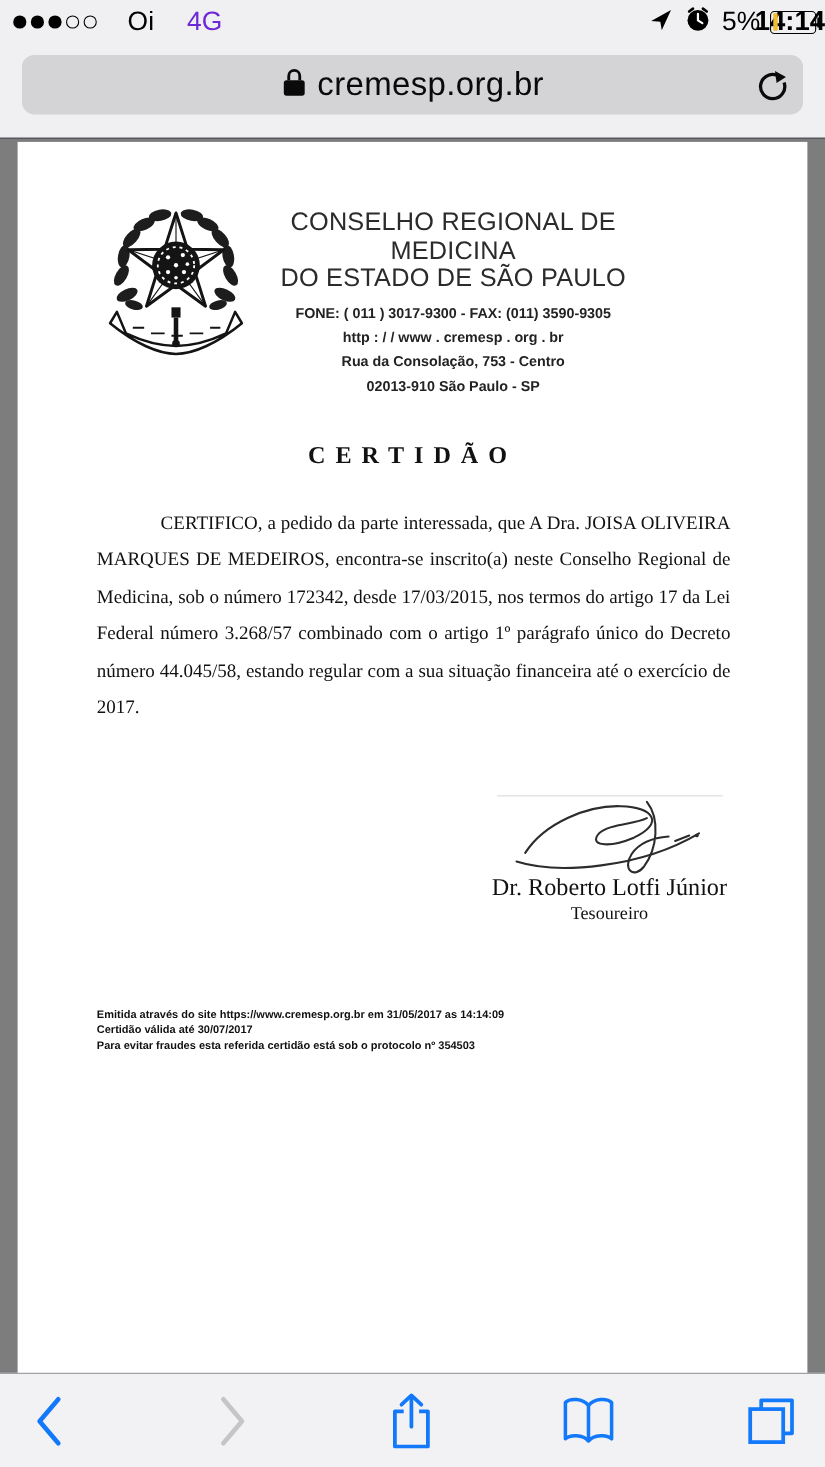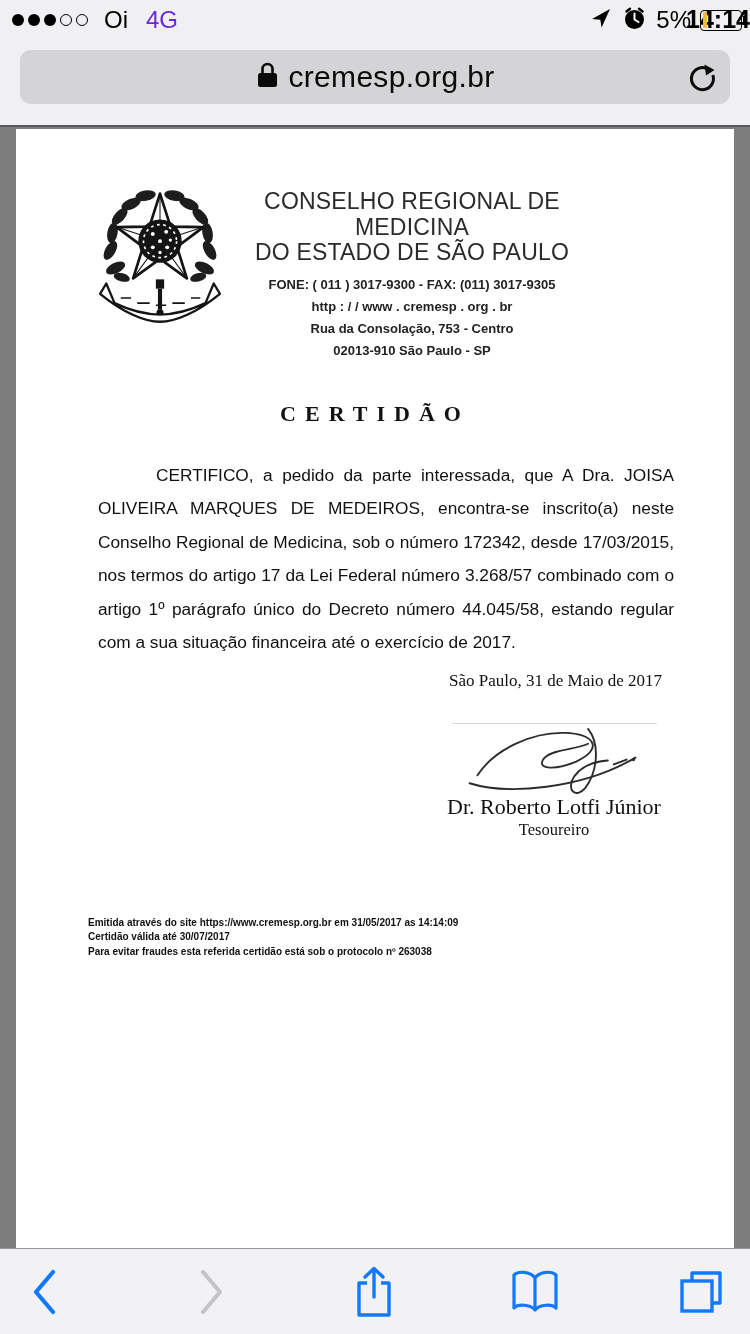--- a/index.html
+++ b/index.html
@@ -7,21 +7,21 @@
   body {
     position:relative; width:750px; height:1334px; overflow:hidden;
     background:#7d7d7d; font-family:"Liberation Sans", sans-serif;
   }
 
   
   .chrome { position:absolute; left:0; top:0; width:750px; height:127px;
             background:#f0eff1; border-bottom:2px solid #59595d; z-index:5; }
 
   .statusbar { position:absolute; left:0; top:0; width:750px; height:40px; }
-  .sb-left { position:absolute; left:12px; top:0; height:40px; display:flex; align-items:center; gap:10px; }
+  .sb-left { position:absolute; left:12px; top:0; height:40px; display:flex; align-items:center; gap:22px; }
   .sig-dots { display:flex; align-items:center; gap:4px; margin-right:4px; }
   .dot { width:12px; height:12px; border-radius:50%; }
   .dot.on { background:#000; }
   .dot.off { background:transparent; border:1.5px solid #000; }
   .sb-carrier { font-size:24px; color:#000; margin-left:2px; }
   .sb-net { font-size:24px; color:#6d28d9; margin-left:8px; }
   .sb-time { position:absolute; left:0; right:0; top:5px; text-align:right;
              font-size:25px; font-weight:bold; color:#000; }
   .sb-right { position:absolute; right:8px; top:0; height:40px; display:flex; align-items:center; gap:9px; }
   .sb-batt-pct { font-size:24px; color:#000; }
@@ -47,22 +47,22 @@
 
   .org-block { position:absolute; left:210px; top:60px; width:372px; text-align:center; color:#2b2b2b; }
   .org-line { font-size:23px; line-height:25.5px; letter-spacing:0.2px; }
   .org-sub { margin-top:8px; font-size:13px; font-weight:bold; color:#222; line-height:22px; }
 
   .doc-title { position:absolute; left:0; top:272px; width:100%; text-align:center;
                font-family:"Liberation Serif", serif; font-weight:bold; font-size:22px;
                letter-spacing:9px; color:#111; }
 
   .doc-body { position:absolute; left:72px; top:330px; width:576px;
-              font-family:Liberation Sans, sans-serif; font-size:17.3px; line-height:33.4px;
-              text-align:justify; text-indent:58px; color:#111;margin-left:10px; }
+              font-family:Liberation Serif, serif; font-size:17.3px; line-height:33.4px;
+              text-align:justify; text-indent:58px; color:#111; }
 
   .doc-date { position:absolute; left:72px; top:542px; width:574px; text-align:right;
               font-family:"Liberation Serif", serif; font-size:17px; color:#111; }
 
   .sig-block { position:absolute; left:424px; top:594px; width:228px; text-align:center; }
   .sig-scribble { display:block; margin:0 auto; width:205px; height:80px; border-top:1px solid #d9d9d9; }
   .sig-name { margin-top:-9px; font-family:"Liberation Serif", serif; font-size:22px; color:#111; }
   .sig-role { font-family:"Liberation Serif", serif; font-size:16.5px; color:#111; }
 
   .doc-footer { position:absolute; left:72px; top:787px; width:600px;
@@ -171,51 +171,50 @@
       <path d="M8 103 L16 122 C35 131 48 133 60 133 C72 133 85 131 104 122 L112 103 L118 113 C96 131 75 140 60 140 C45 140 24 131 2 113 Z" fill="#ffffff" stroke="#141414" stroke-width="2.2" stroke-linejoin="round"></path>
       <g stroke="#141414" stroke-width="1.6">
         <path d="M22 117 h10 M38 122 h12 M56 124 h10 M72 122 h12 M90 117 h9"></path>
       </g>
     </svg>
 
     <div class="org-block">
       <div class="org-line">CONSELHO REGIONAL DE MEDICINA</div>
       <div class="org-line">DO ESTADO DE SÃO PAULO</div>
       <div class="org-sub">
-        <div>FONE: ( 011 ) 3017-9300  -  FAX: (011)  3017-9305</div>
+        <div>FONE: ( 011 ) 3017-9300  -  FAX: (011)  3590-9305</div>
         <div>http : / / www . cremesp . org . br</div>
         <div>Rua da Consolação, 753 - Centro</div>
         <div>02013-910 São Paulo - SP</div>
       </div>
     </div>
 
     <div class="doc-title">CERTIDÃO</div>
 
     <div class="doc-body">CERTIFICO, a pedido da parte interessada, que A Dra. JOISA OLIVEIRA MARQUES DE MEDEIROS,  encontra-se inscrito(a) neste Conselho Regional de Medicina, sob o número 172342, desde 17/03/2015, nos termos do artigo 17 da Lei Federal número 3.268/57 combinado com o artigo 1º parágrafo único do Decreto número 44.045/58, estando regular com a sua situação financeira até o exercício de  2017.</div>
 
-    <div class="doc-date">São Paulo, 31 de Maio de 2017</div>
 
     <div class="sig-block">
       <svg class="sig-scribble" viewBox="0 0 180 80">
         <g fill="none" stroke="#2c2c2c" stroke-width="1.9" stroke-linecap="round">
           <path d="M4 60 C 42 72 118 66 172 34"></path>
           <path d="M12 52 C 30 24 70 8 100 9 C 131 10 140 25 112 38 C 88 48 70 45 80 34 C 90 25 112 26 124 20"></path>
           <path d="M124 5 C 136 20 134 48 121 65 C 112 76 101 67 110 53 C 117 43 130 38 144 37"></path>
           <path d="M150 41 L 163 36"></path>
         </g>
         <circle cx="170" cy="36" r="1.7" fill="#2c2c2c"></circle>
       </svg>
       <div class="sig-name">Dr. Roberto Lotfi Júnior</div>
       <div class="sig-role">Tesoureiro</div>
     </div>
 
     <div class="doc-footer">
       <div>Emitida através do site https://www.cremesp.org.br  em 31/05/2017 as 14:14:09</div>
       <div>Certidão válida até 30/07/2017</div>
-      <div>Para evitar fraudes esta referida certidão está sob o protocolo nº 263038</div>
+      <div>Para evitar fraudes esta referida certidão está sob o protocolo nº 354503</div>
     </div>
   </div>
 </div>
 
 <div class="toolbar">
   <div class="tb-btn" style="left:24px; width:40px;">
     <svg width="26" height="48" viewBox="0 0 26 48">
         <path d="M22 4 L5 24 L22 44" fill="none" stroke="#1279fb" stroke-width="4.2" stroke-linecap="round" stroke-linejoin="round"></path>
       </svg>
   </div>

